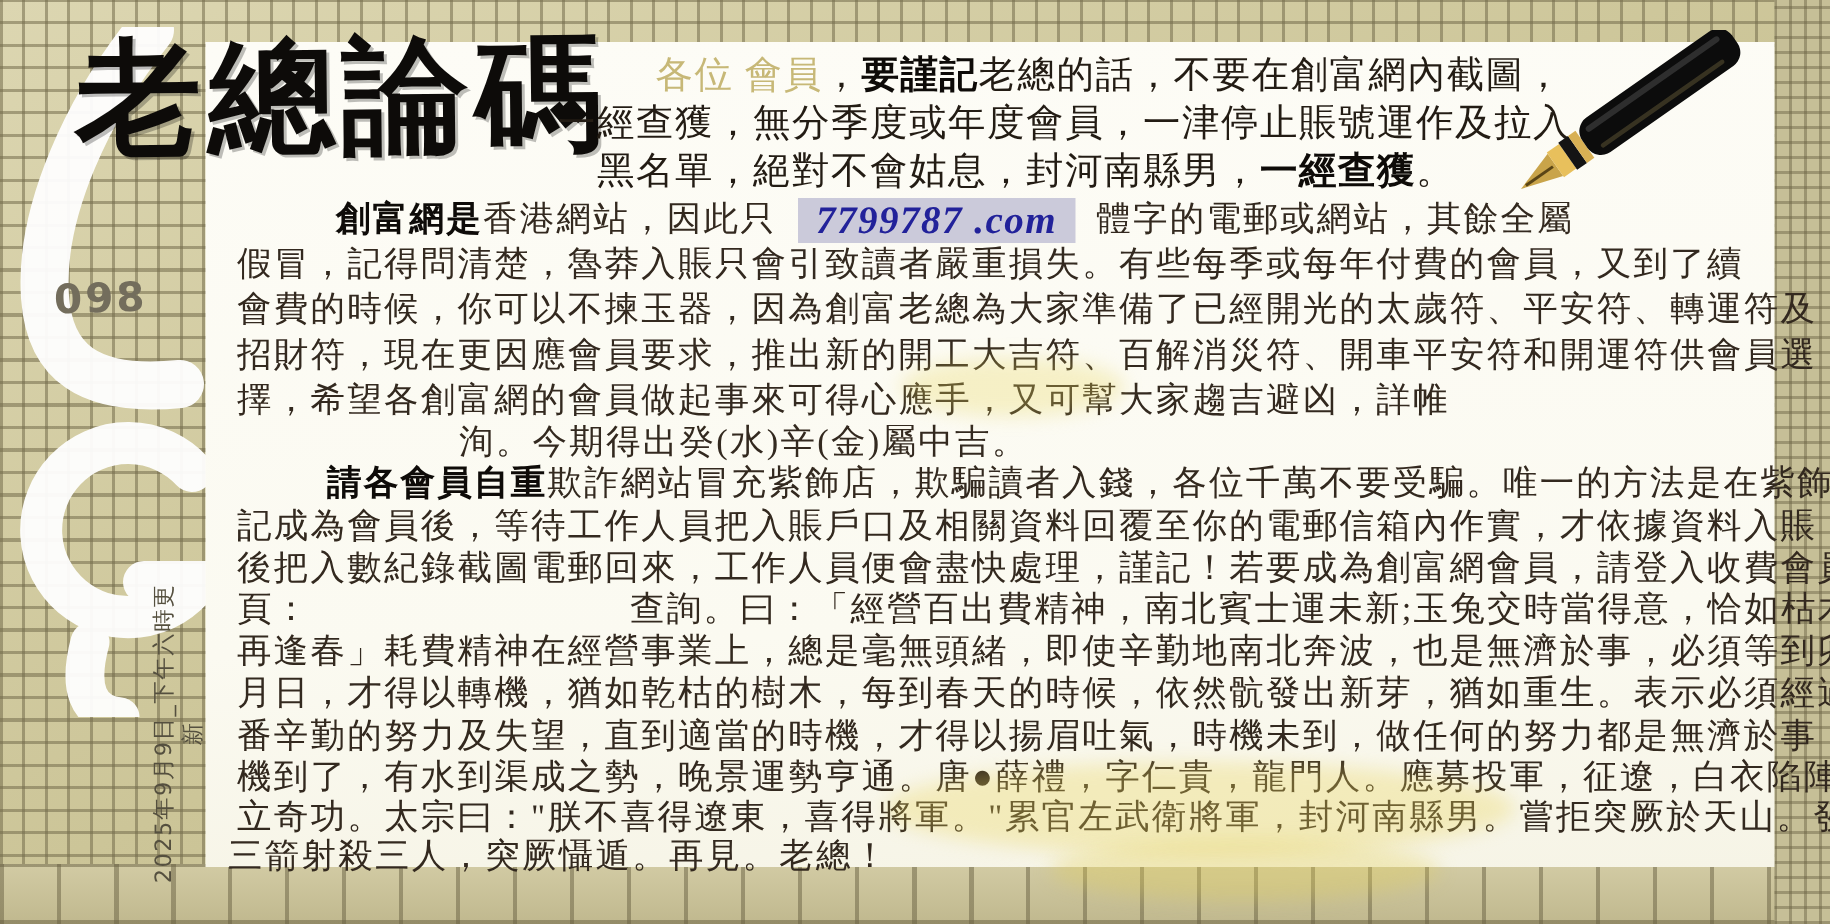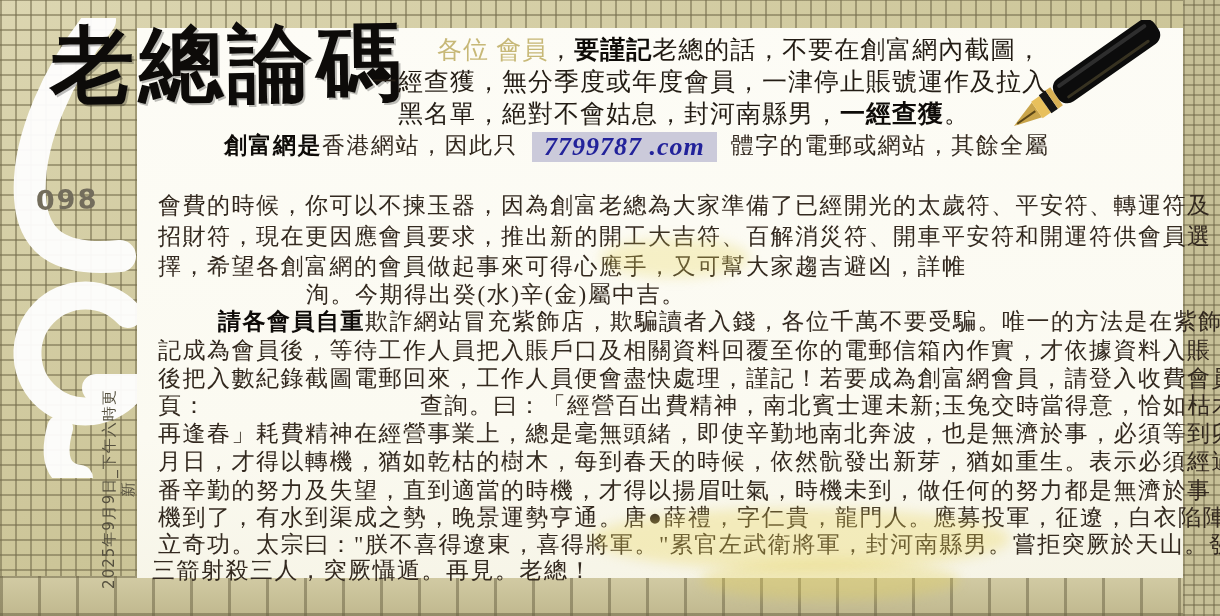--- a/index.html
+++ b/index.html
@@ -90,20 +90,21 @@
     <span class="faded">各位 會員</span><span>，</span><span class="b">要謹記</span><span>老總的話，不要在創富網內截圖，</span>
   </div>
   <div class="nline n2">一經查獲，無分季度或年度會員，一津停止賬號運作及拉入</div>
   <div class="nline n3">
     <span>黑名單，絕對不會姑息，封河南縣男，</span><span class="b">一經查獲</span><span>。</span>
   </div>
 
   <div class="bline" style="left:224px;top:130px;">
     <span class="b">創富網是</span><span>香港網站，因此只</span><span class="domain-badge">7799787 .com</span><span>體字的電郵或網站，其餘全屬</span>
   </div>
+  <div class="bline" style="left:158px;top:160px;">假冒，記得問清楚，魯莽入賬只會引致讀者嚴重損失。有些每季或每年付費的會員，又到了續</div>
   <div class="bline" style="left:158px;top:190px;">會費的時候，你可以不揀玉器，因為創富老總為大家準備了已經開光的太歲符、平安符、轉運符及</div>
   <div class="bline" style="left:158px;top:221px;">招財符，現在更因應會員要求，推出新的開工大吉符、百解消災符、開車平安符和開運符供會員選</div>
   <div class="bline" style="left:158px;top:251px;">擇，希望各創富網的會員做起事來可得心應手，又可幫大家趨吉避凶，詳帷</div>
   <div class="bline" style="left:262px;top:279px;margin-left:44px;">洵。今期得出癸(水)辛(金)屬中吉。</div>
   <div class="bline" style="left:218px;top:306px;">
     <span class="b">請各會員自重</span><span>欺詐網站冒充紫飾店，欺騙讀者入錢，各位千萬不要受騙。唯一的方法是在紫飾店登</span>
   </div>
   <div class="bline" style="left:158px;top:335px;">記成為會員後，等待工作人員把入賬戶口及相關資料回覆至你的電郵信箱內作實，才依據資料入賬，然</div>
   <div class="bline" style="left:158px;top:363px;">後把入數紀錄截圖電郵回來，工作人員便會盡快處理，謹記！若要成為創富網會員，請登入收費會員專</div>
   <div class="bline" style="left:158px;top:390px;">頁：</div>

